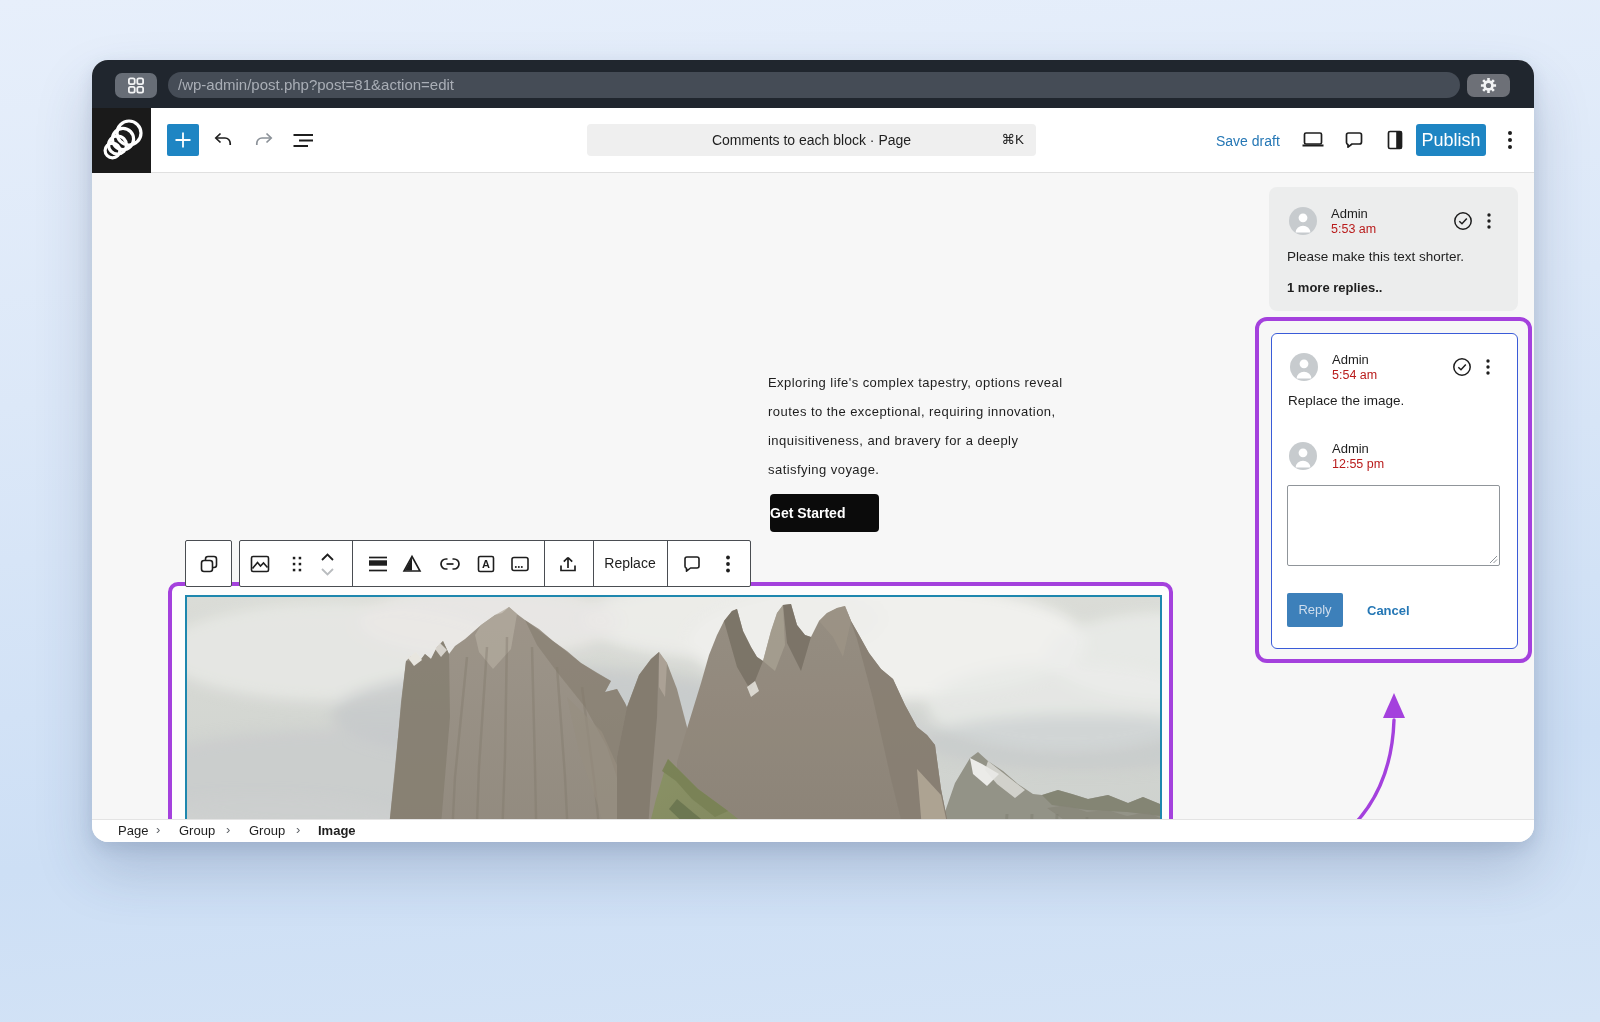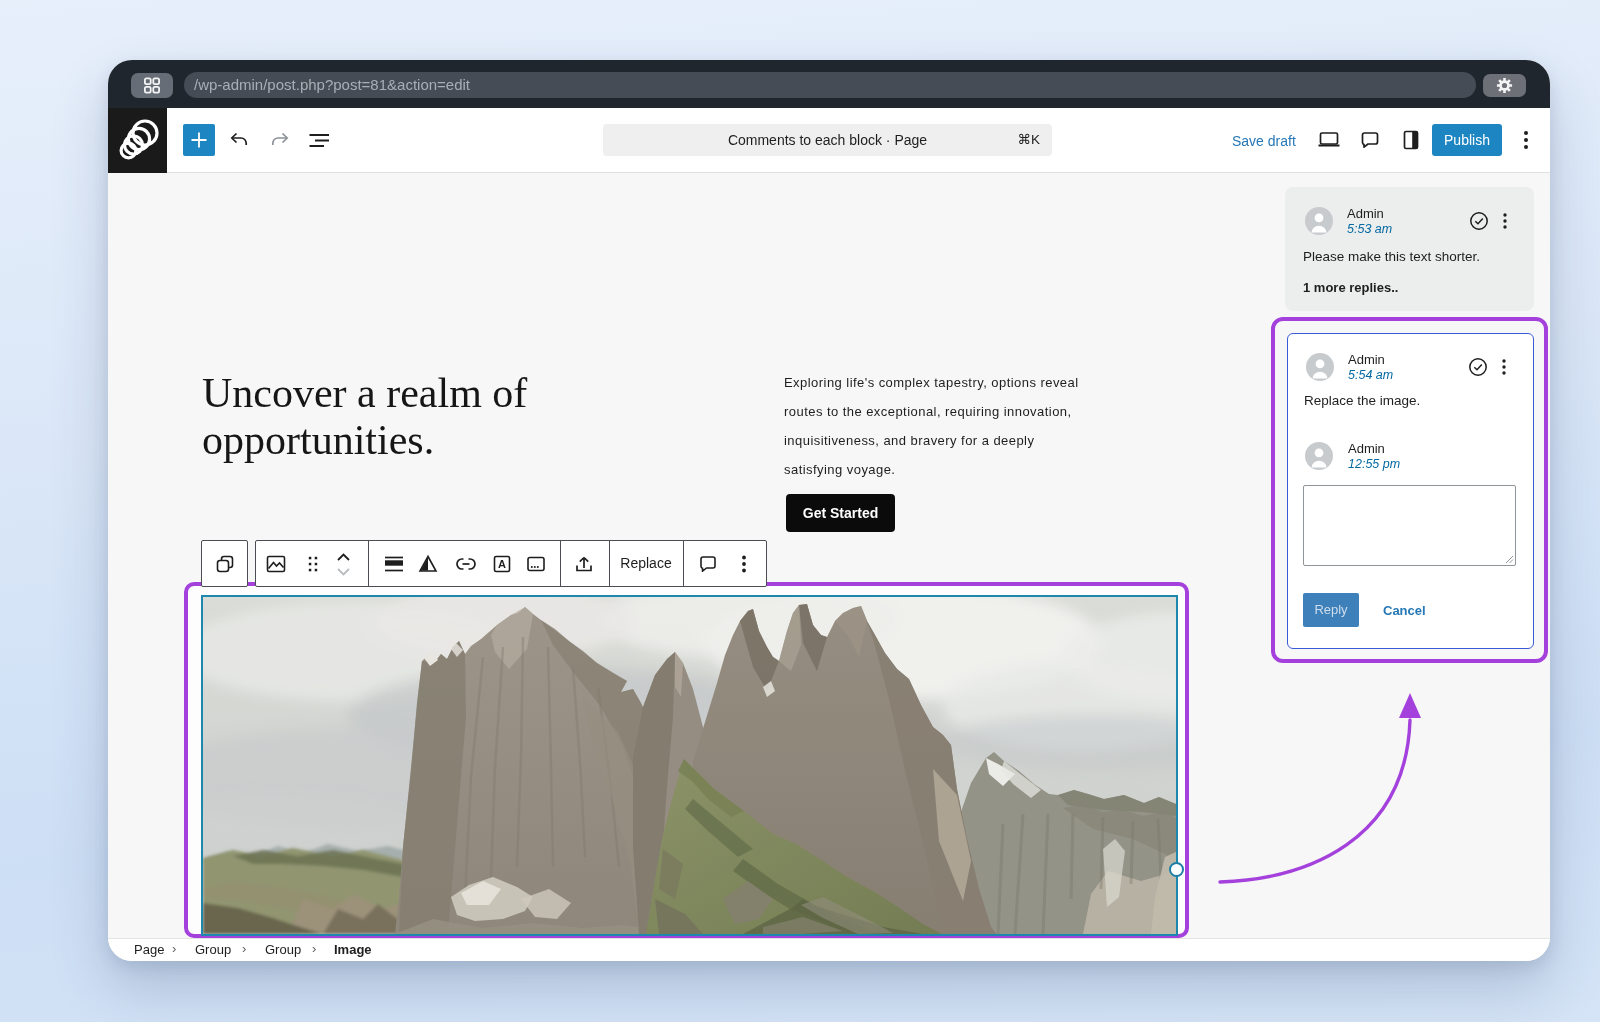--- a/index.html
+++ b/index.html
@@ -3,62 +3,62 @@
 <meta charset="utf-8">
 <style>
   html,body{margin:0;padding:0;}
   body{
     width:1600px;height:1022px;overflow:hidden;position:relative;
     font-family:"Liberation Sans",sans-serif;
     background:linear-gradient(175deg,#e7effb 0%,#dce8f8 35%,#cddff5 75%,#d5e4f6 100%);
   }
   .abs{position:absolute;}
   #window{
-    position:absolute;left:108px;top:60px;width:1442px;height:901px;
-    border-radius:24px;overflow:hidden;background:#f7f7f7;
+    position:absolute;left:92px;top:60px;width:1442px;height:782px;
+    border-radius:16px;overflow:hidden;background:#f7f7f7;
     box-shadow:0 28px 55px rgba(50,70,110,.22), 0 6px 16px rgba(50,70,110,.13);
   }
   
   #bbar{position:absolute;left:0;top:0;width:100%;height:48px;background:#20262e;}
   #gridbtn{position:absolute;left:23px;top:13px;width:42px;height:25px;border-radius:7px;background:#676d76;}
   #urlpill{position:absolute;left:76px;top:12px;width:1292px;height:26px;border-radius:13px;background:#454c56;
     color:#a9aeb6;font-size:15px;line-height:26px;padding-left:10px;box-sizing:border-box;}
   #gearbtn{position:absolute;left:1375px;top:14px;width:43px;height:23px;border-radius:7px;background:#6d7077;}
   
   #eheader{position:absolute;left:0;top:48px;width:100%;height:64px;background:#ffffff;border-bottom:1px solid #e0e0e0;box-sizing:content-box;}
   #wplogo{position:absolute;left:0;top:0;width:59px;height:65px;background:#1a1a1a;}
   #plusbtn{position:absolute;left:75px;top:16px;width:32px;height:32px;background:#1e85c3;border-radius:2px;}
   #centerpill{position:absolute;left:495px;top:16px;width:449px;height:32px;background:#efefef;border-radius:4px;
     font-size:14px;color:#1e1e1e;line-height:32px;text-align:center;}
   #cmdk{position:absolute;right:12px;top:0;font-size:13.5px;color:#1e1e1e;}
   #savedraft{position:absolute;left:1124px;top:25px;font-size:14px;color:#2577b5;}
   #publish{position:absolute;left:1324px;top:16px;width:70px;height:32px;background:#1e85c3;border-radius:3px;
-    color:#fff;font-size:14px;line-height:32px;text-align:center;}
+    color:#fff;font-size:18px;line-height:32px;text-align:center;}
   
   #ptitle{position:absolute;left:541px;top:171px;transform:translateX(-50%);white-space:nowrap;
     font-family:"Liberation Serif",serif;font-size:54px;color:#161616;font-weight:400;}
   #h2{position:absolute;left:94px;top:310px;font-family:"Liberation Serif",serif;font-size:42px;line-height:47px;color:#161616;}
   #para{position:absolute;left:676px;top:308px;font-size:13px;letter-spacing:0.45px;line-height:29px;color:#1e1e1e;}
   #getstarted{position:absolute;left:678px;top:434px;width:109px;height:38px;background:#0b0b0b;border-radius:4px;
-    color:#fff;font-size:14px;font-weight:700;line-height:38px;text-align:center;}
+    color:#fff;font-size:14px;font-weight:700;line-height:38px;}
   
   .tbox{position:absolute;top:480px;height:47px;background:#fff;border:1px solid #4a4d52;border-radius:2px;box-sizing:border-box;}
   
   #imgpurple{position:absolute;left:76px;top:522px;width:1005px;height:356px;border:4.5px solid #a441dd;border-radius:10px;box-sizing:border-box;background:#fdfdfd;}
   #imgsel{position:absolute;left:92.5px;top:534.5px;width:977px;height:341px;border:2px solid #1e87ae;box-sizing:border-box;background:#dadedd;}
   #handle{position:absolute;left:1061px;top:802px;width:15px;height:15px;border-radius:50%;background:#fff;border:2.5px solid #1c7fa8;box-sizing:border-box;}
   
   #bcrumb{position:absolute;left:0;bottom:0;width:100%;height:22px;background:#fff;border-top:1px solid #e4e4e4;
     font-size:13px;color:#1e1e1e;text-align:right;}
   
   #card1{position:absolute;left:1177px;top:127px;width:249px;height:124px;background:#eceded;border-radius:8px;}
   #purplebox{position:absolute;left:1163px;top:257px;width:277px;height:346px;border:4px solid #a441dd;border-radius:12px;box-sizing:border-box;}
   #card2{position:absolute;left:1179px;top:273px;width:247px;height:316px;background:#fff;border:1.5px solid #3a5bd8;border-radius:6px;box-sizing:border-box;}
   .nm{font-size:13px;color:#1e1e1e;line-height:15px;}
-  .tm{font-size:12.5px;color:#0369a1;line-height:15px;font-style:italic;}
+  .tm{font-size:12.5px;color:#b91c1c;line-height:15px;}
   .ctext{font-size:13.5px;color:#1e1e1e;}
   #replybtn{position:absolute;left:1195px;top:533px;width:56px;height:34px;background:#3d80ba;border-radius:2px;
     color:#cfdded;font-size:13px;line-height:34px;text-align:center;}
   #cancel{position:absolute;left:1275px;top:543px;font-size:13px;font-weight:700;color:#2577b5;}
   #replybox{position:absolute;left:1195px;top:425px;width:213px;height:81px;background:#fff;border:1px solid #90959a;border-radius:2px;box-sizing:border-box;}
 </style>
 </head>
 <body>
 <div id="window">
   <div id="bbar">
@@ -125,21 +125,20 @@
     </svg>
     <div id="publish">Publish</div>
     <svg class="abs" style="left:1406px;top:20px;" width="24" height="24" viewBox="0 0 24 24">
       <g fill="#1e1e1e">
         <circle cx="12" cy="5" r="2"></circle>
           <circle cx="12" cy="12" r="2"></circle>
           <circle cx="12" cy="19" r="2"></circle>
       </g>
     </svg>
   </div>
-  <div id="h2">Uncover a realm of<br>opportunities.</div>
   <div id="para">Exploring life's complex tapestry, options reveal<br>routes to the exceptional, requiring innovation,<br>inquisitiveness, and bravery for a deeply<br>satisfying voyage.</div>
   <div id="getstarted">Get Started</div>
 
   <div id="imgpurple"></div>
   <div id="imgsel">
   <svg width="973" height="337" viewBox="0 0 973 337" preserveAspectRatio="none">
     <defs>
       <linearGradient id="sky" x1="0" y1="0" x2="0" y2="1">
         <stop offset="0" stop-color="#dadcd7"></stop>
         <stop offset="0.5" stop-color="#d0d3d0"></stop>

